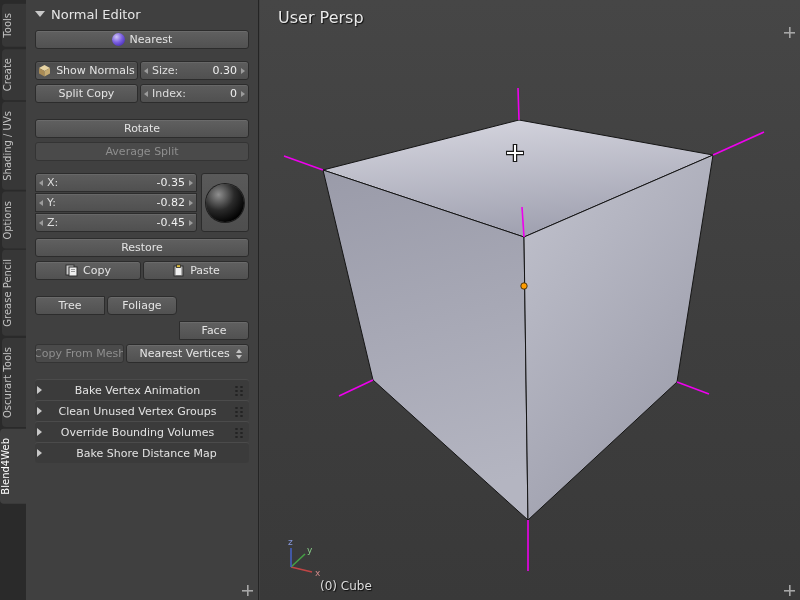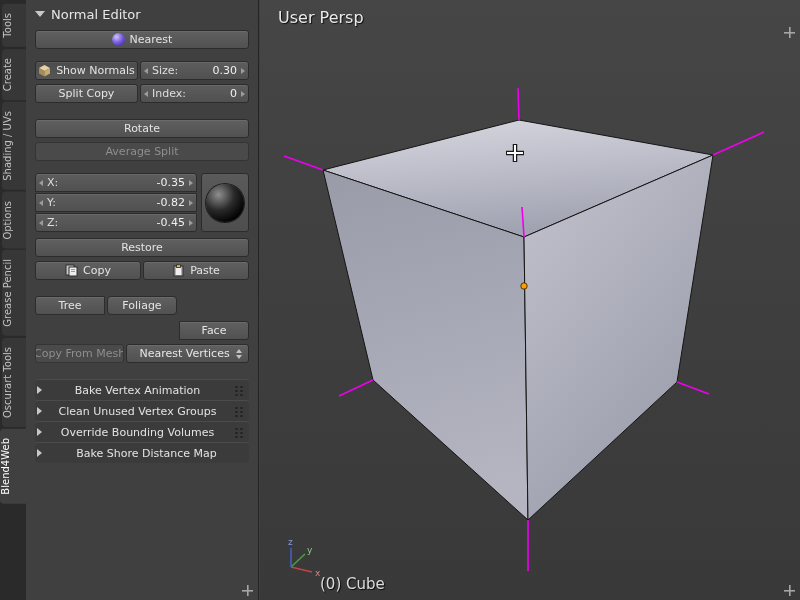--- a/index.html
+++ b/index.html
@@ -68,21 +68,21 @@
 
   
   .icon-orb { width:13px; height:13px; border-radius:50%;
               background:radial-gradient(circle at 35% 30%, #d0c6f6 0%, #7a5fe0 45%, #452bb4 85%); }
   .icon-svg { display:block; }
 
   
   .viewport { position:absolute; left:260px; top:0; width:540px; height:600px;
               background:linear-gradient(#464646 0%, #3e3e3e 55%, #393939 100%); overflow:hidden; }
   .vp-label { position:absolute; left:18px; top:8px; color:#eaeaea; font-size:16px; text-shadow:1px 1px 1px rgba(0,0,0,.8); }
-  .obj-label { position:absolute; left:60px; bottom:7px; color:#dcdcdc; font-size:15px; text-shadow:1px 1px 1px rgba(0,0,0,.8); }
+  .obj-label { position:absolute; left:60px; bottom:7px; color:#dcdcdc; font-size:12px; text-shadow:1px 1px 1px rgba(0,0,0,.8); }
   .vp-plus-top { position:absolute; right:5px; top:27px; }
   .vp-plus-bottom { position:absolute; right:5px; bottom:4px; }
   .axis-label { font-size:9px; }
 </style>
 </head>
 <body>
 
 <div class="app">
 
   <div class="tabstrip">

